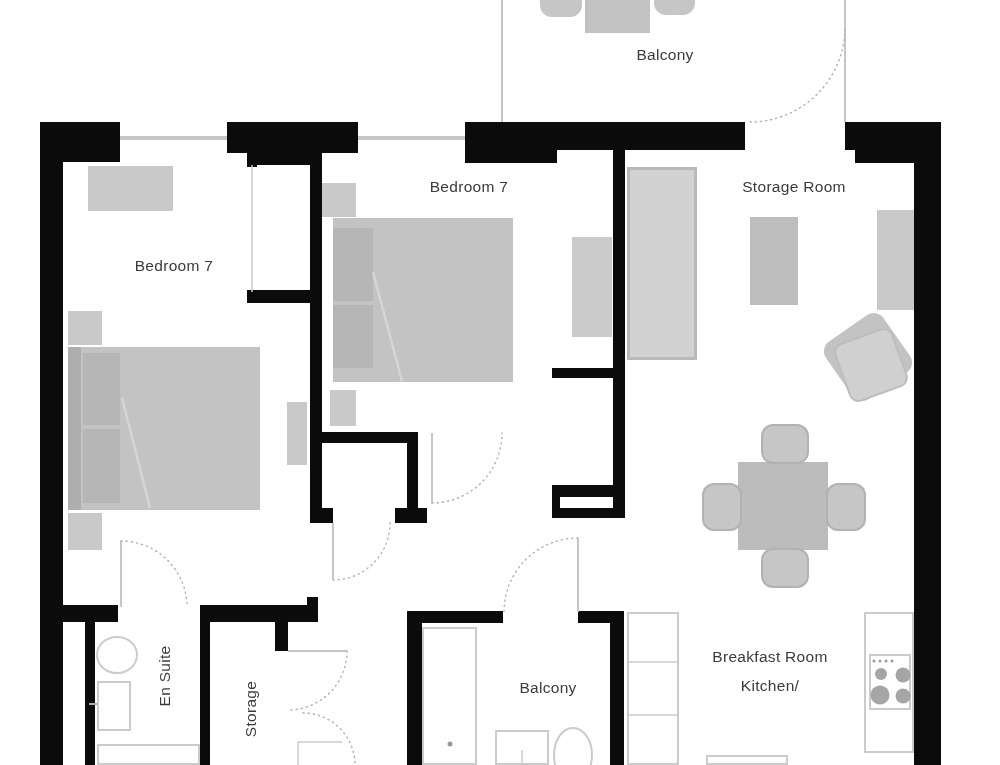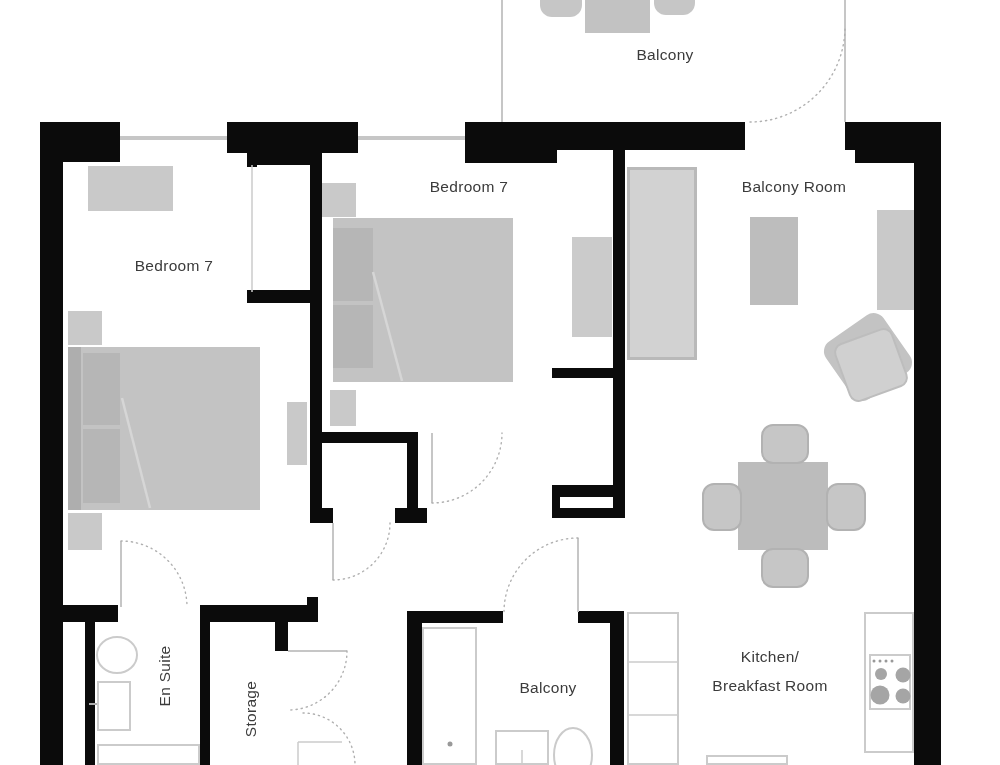--- a/index.html
+++ b/index.html
@@ -132,22 +132,22 @@
       <line x1="432" y1="433" x2="432" y2="503" stroke="#c6c6c6" stroke-width="2"></line>
       <path d="M 432 503 A 70 70 0 0 0 502 433" fill="none" stroke="#b0b0b0" stroke-width="1.4" stroke-dasharray="1.2 4" stroke-linecap="round"></path>
       <line x1="578" y1="538" x2="578" y2="612" stroke="#c6c6c6" stroke-width="2"></line>
       <path d="M 578 538 A 74 74 0 0 0 504 612" fill="none" stroke="#b0b0b0" stroke-width="1.4" stroke-dasharray="1.2 4" stroke-linecap="round"></path>
       <line x1="288" y1="651" x2="347" y2="651" stroke="#c6c6c6" stroke-width="2"></line>
       <path d="M 347 651 A 59 59 0 0 1 288 710" fill="none" stroke="#b0b0b0" stroke-width="1.4" stroke-dasharray="1.2 4" stroke-linecap="round"></path>
       <path d="M 303 713 A 52 52 0 0 1 355 765" fill="none" stroke="#b0b0b0" stroke-width="1.4" stroke-dasharray="1.2 4" stroke-linecap="round"></path>
     </svg>
   <div class="lbl lbl-bedroom1">Bedroom 7</div>
   <div class="lbl lbl-bedroom2">Bedroom 7</div>
-  <div class="lbl lbl-living">Balcony Room</div>
+  <div class="lbl lbl-living">Storage Room</div>
   <div class="lbl lbl-balcony">Balcony</div>
   <div class="lbl lbl-vert lbl-ensuite">En Suite</div>
   <div class="lbl lbl-vert lbl-storage">Storage</div>
   <div class="lbl lbl-bathroom">Balcony</div>
   <div class="lbl lbl-kitchen">
+    <div>Breakfast Room</div>
     <div>Kitchen/</div>
-    <div>Breakfast Room</div>
   </div>
 </div>
 
 </body></html>

